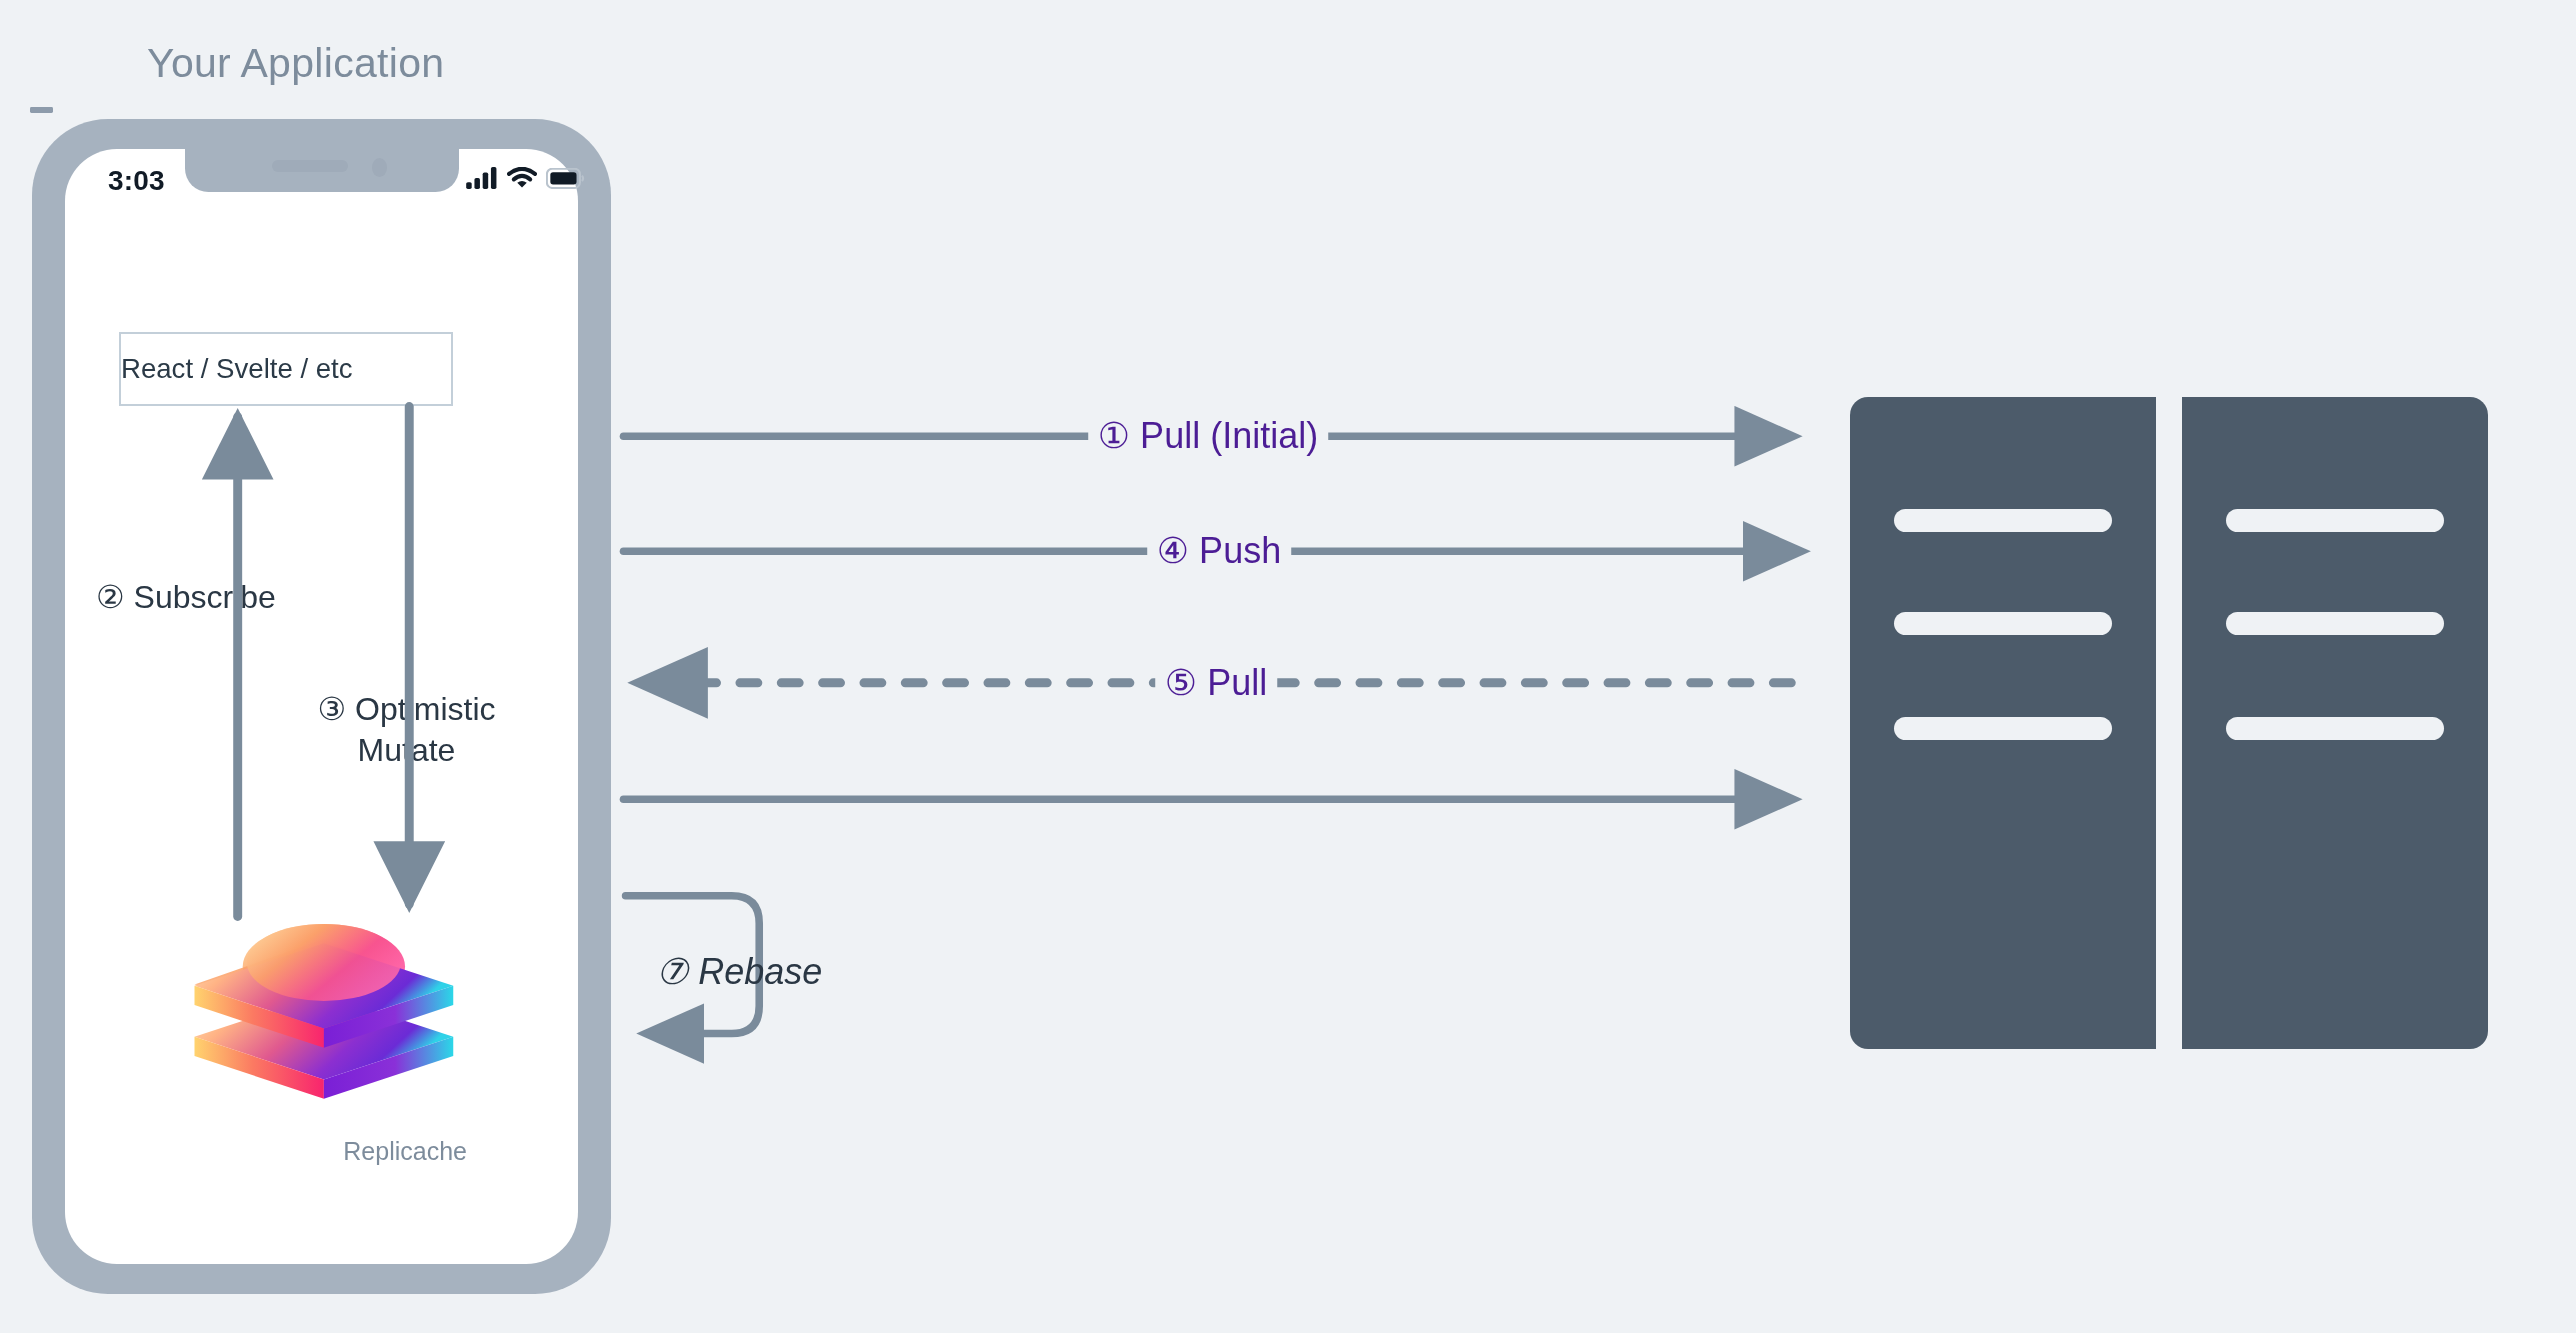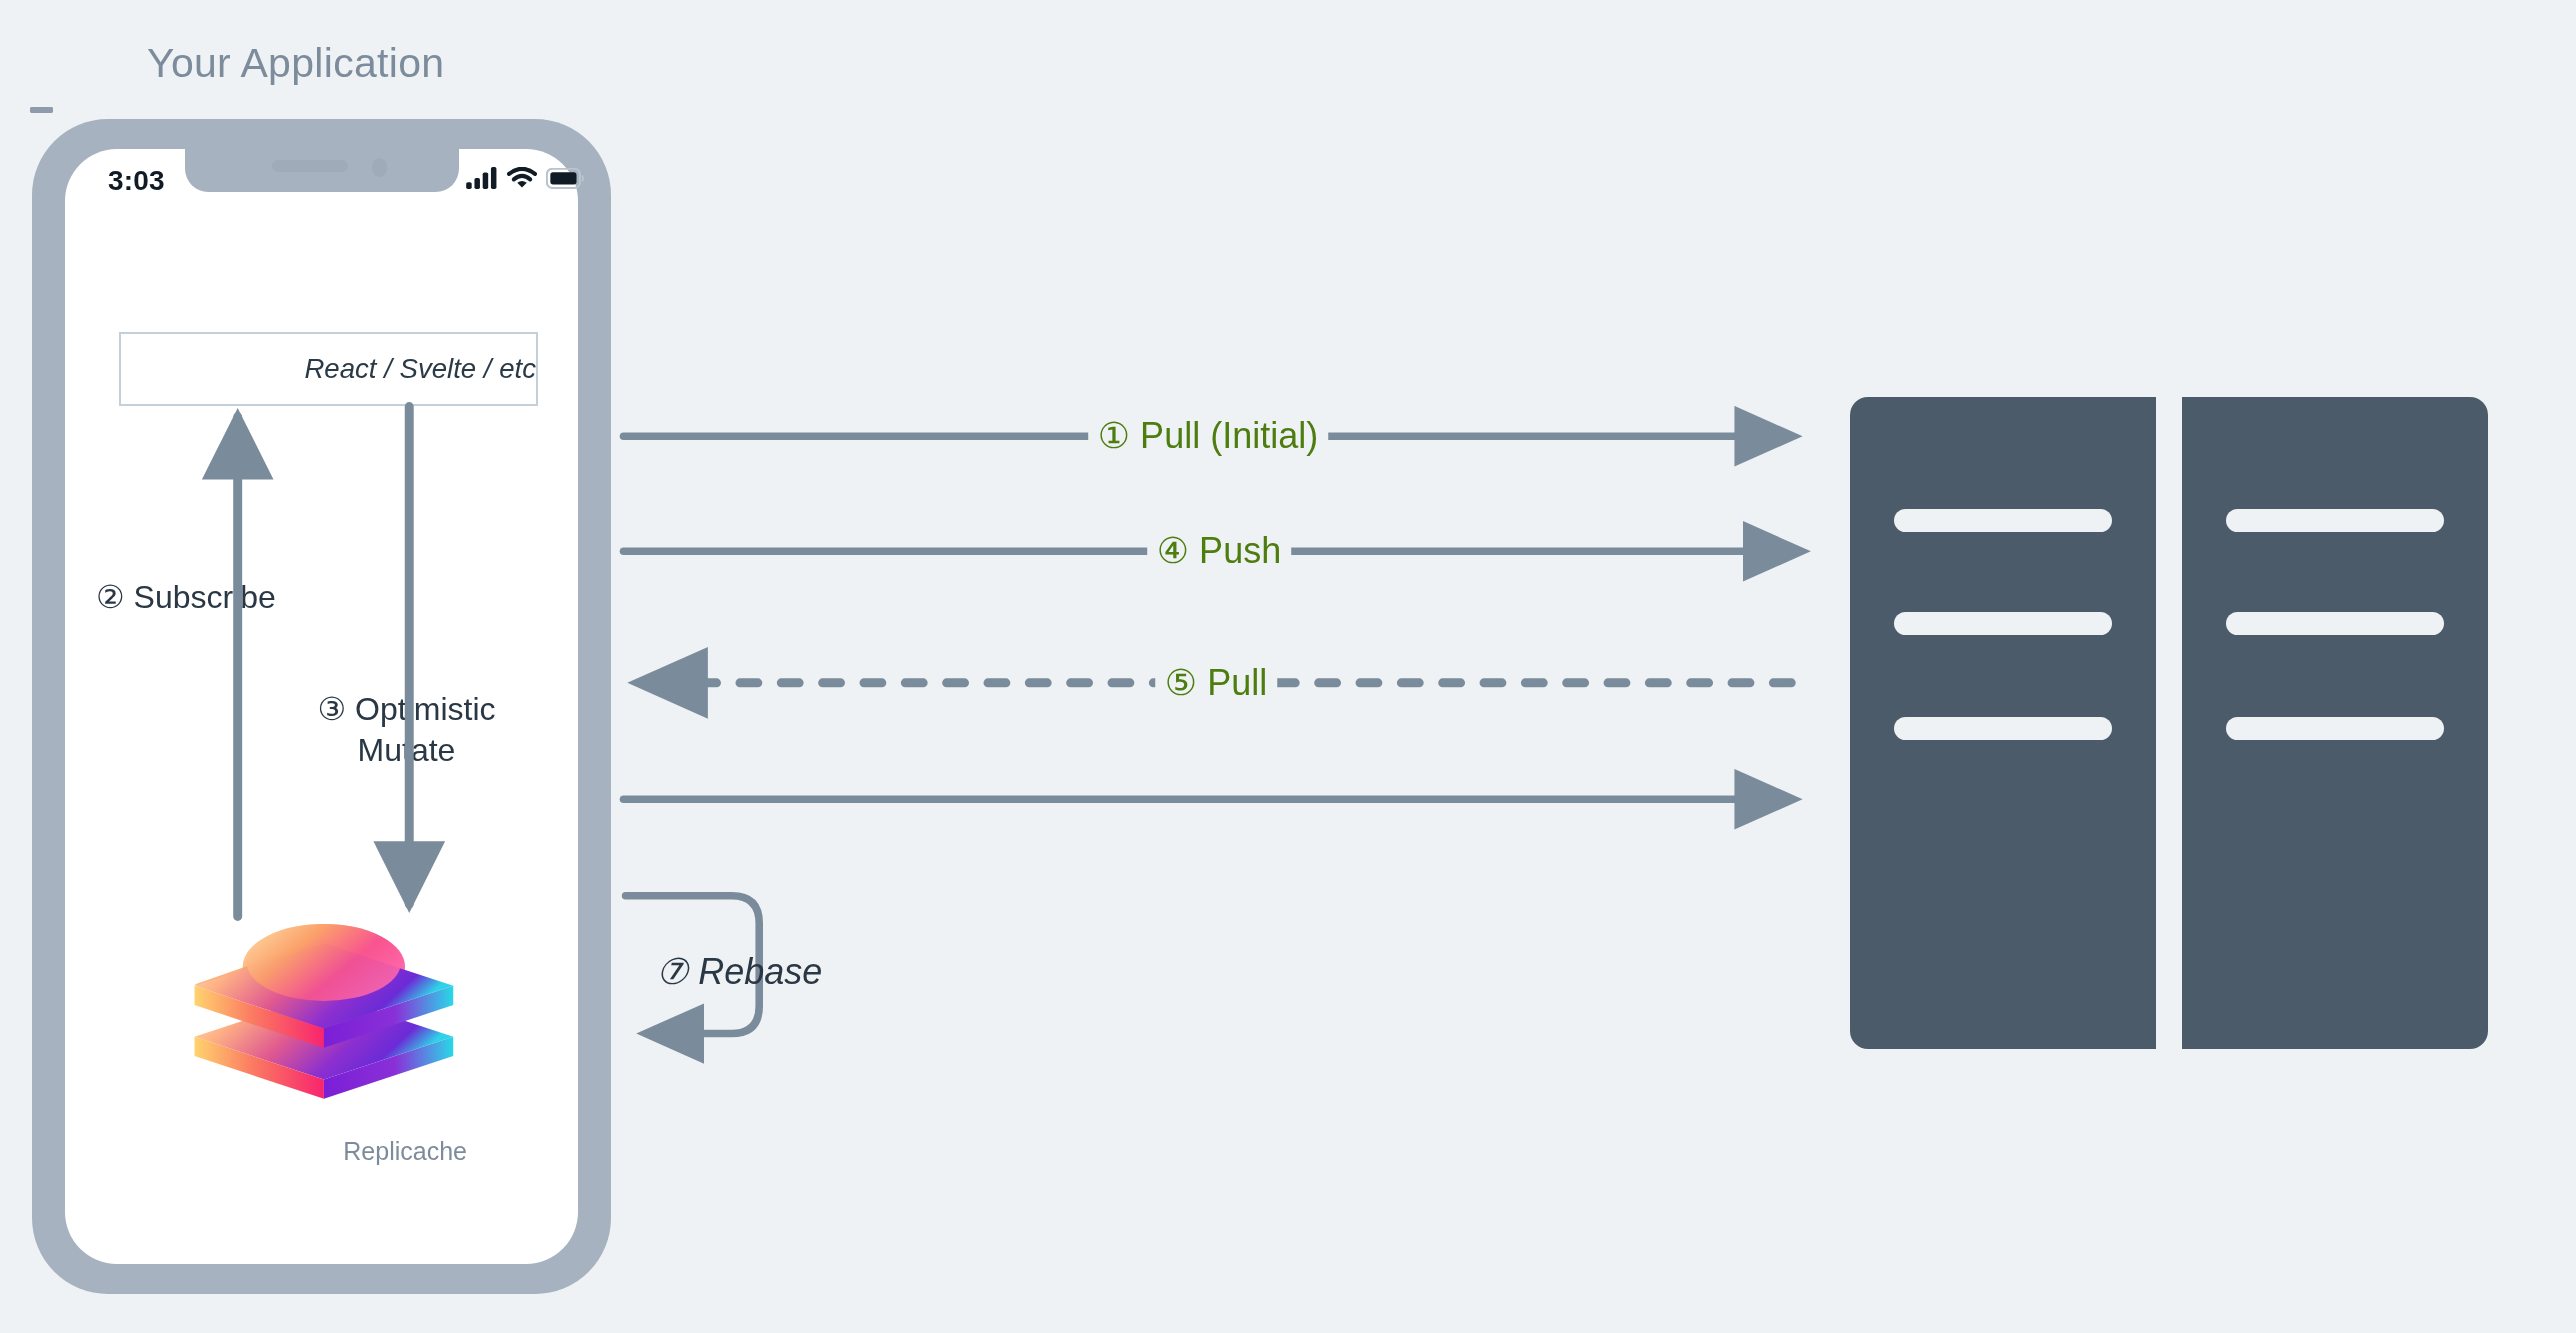--- a/index.html
+++ b/index.html
@@ -80,25 +80,25 @@
     letter-spacing: 0.2px;
   }
   #status-icons {
     left: 466px; top: 167px;
     display: flex; align-items: flex-end; gap: 9px;
   }
 
   
   #react-box {
     left: 119px; top: 332px;
-    width: 419px; height: 74px;
+    width: 334px; height: 74px;
     border: 2.1px solid #c3cfd9;
     background: #ffffff;
     box-sizing: border-box;
-    display: flex; align-items: center; justify-content: flex-end; font-style: italic;
+    display: flex; align-items: center; justify-content: flex-start;
   }
   #react-box span {
     color: #2b3a47;
     font-size: 27.6px;
     white-space: nowrap;
   }
 
   
   .step-label {
     color: #2a3744;
@@ -146,21 +146,21 @@
 
   
   #arrows {
     left: 0; top: 0;
     width: 2576px; height: 1334px;
     pointer-events: none;
   }
 
   
   .flow-label {
-    color: #4d7c0f;
+    color: #4c1d95;
     font-size: 36px;
     white-space: nowrap;
     text-align: right;
     transform: translate(-50%, -50%);
     background: #eff2f5;
     padding: 0 9.6px;
   }
   #lbl-rebase {
     color: #2a3744;
     font-size: 36px;

